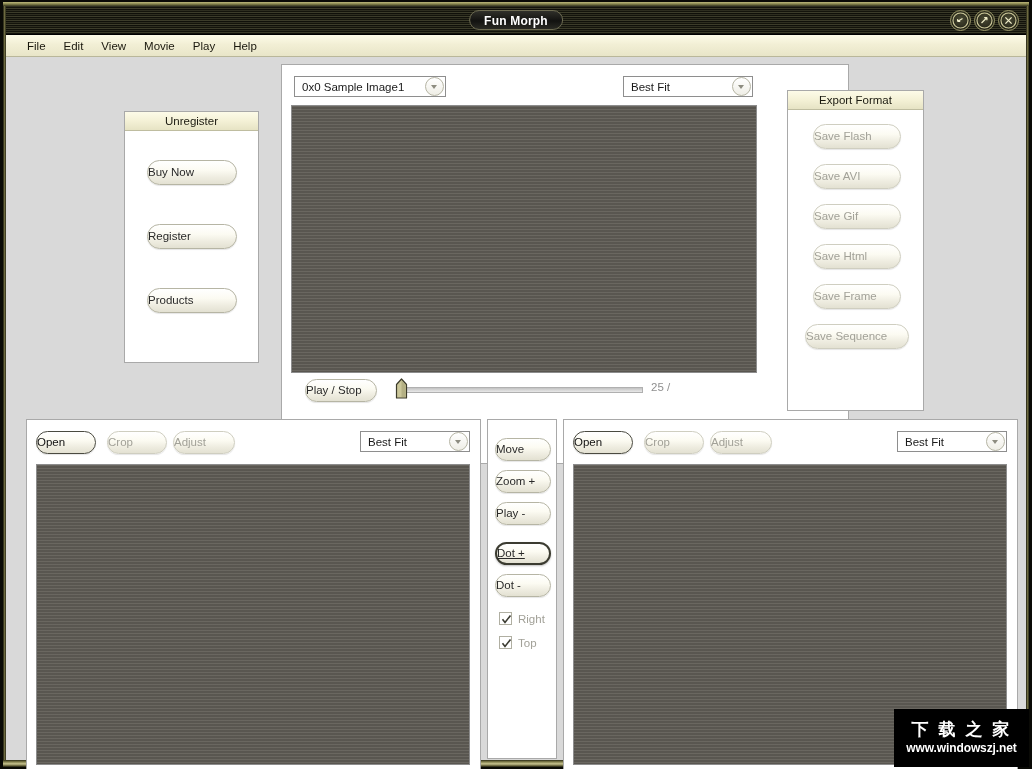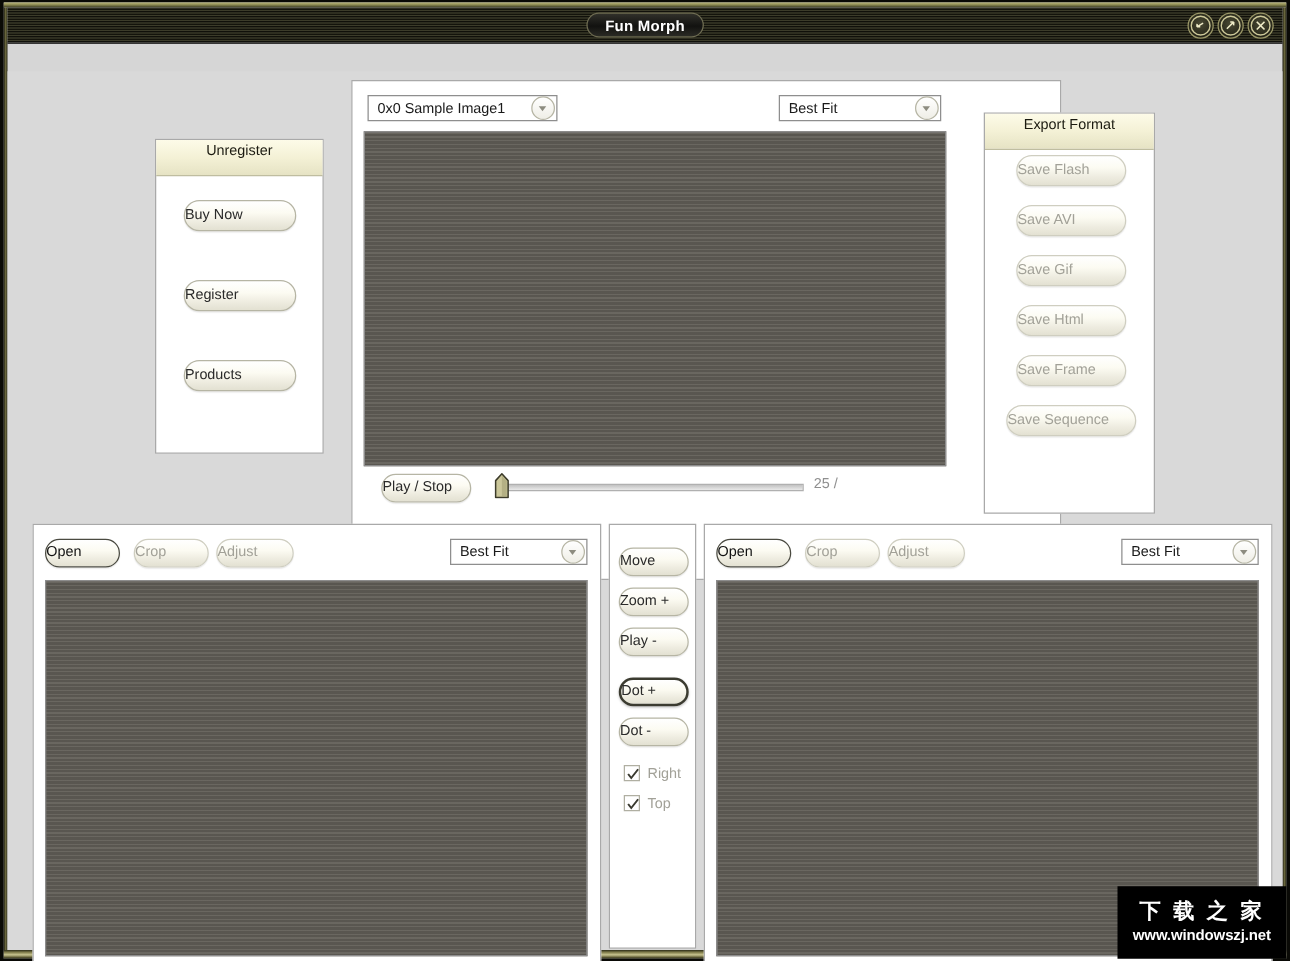--- a/index.html
+++ b/index.html
@@ -108,21 +108,21 @@
     background: #d9d9d9;
   }
 
   
   .groupbox {
     position: absolute;
     background: #ffffff;
     border: 1px solid #a9a9a9;
   }
   .group-title {
-    height: 29px;
+    height: 19px;
     line-height: 19px;
     text-align: center;
     font-size: 11.5px;
     color: #1b1a10;
     background: linear-gradient(to bottom, #fdfbe8 0%, #f4f1d6 50%, #e6e3c4 100%);
     border-bottom: 1px solid #bfbda0;
   }
 
   
   .pill {
@@ -284,21 +284,21 @@
   
   #toolbox {
     position: absolute;
     left: 481px; top: 362px; width: 70px; height: 340px;
     background: #fff;
     border: 1px solid #a9a9a9;
   }
   #toolbox .pill {
     position: absolute; left: 7px; width: 56px; height: 23px; line-height: 21px;
   }
-  #toolbox .pill.active { line-height: 19px; }
+  #toolbox .pill.active { line-height: 19px; text-decoration: underline; }
   .chk-row {
     position: absolute;
     left: 11px;
     display: flex;
     align-items: center;
     gap: 6px;
     cursor: default;
   }
   .chk-box {
     width: 13px; height: 13px;
@@ -366,20 +366,28 @@
       </div>
       <div class="win-btn">
         <svg width="19" height="19" viewBox="0 0 19 19">
           <circle cx="9.5" cy="9.5" r="7.5" fill="none" stroke="#cdc99a" stroke-width="1.1"></circle>
           <path d="M6.4 6.4 L12.6 12.6 M12.6 6.4 L6.4 12.6" stroke="#efecc8" stroke-width="1.3"></path>
         </svg>
       </div>
     </div>
   </div>
 
+  <div class="menubar">
+    <div class="menu-item">File</div>
+    <div class="menu-item">Edit</div>
+    <div class="menu-item">View</div>
+    <div class="menu-item">Movie</div>
+    <div class="menu-item">Play</div>
+    <div class="menu-item">Help</div>
+  </div>
 
   <div class="body-area">
 
     <div class="groupbox" id="unregister-panel">
       <div class="group-title">Unregister</div>
       <div class="pill" style="top:48px;">Buy Now</div>
       <div class="pill" style="top:112px;">Register</div>
       <div class="pill" style="top:176px;">Products</div>
     </div>
 

